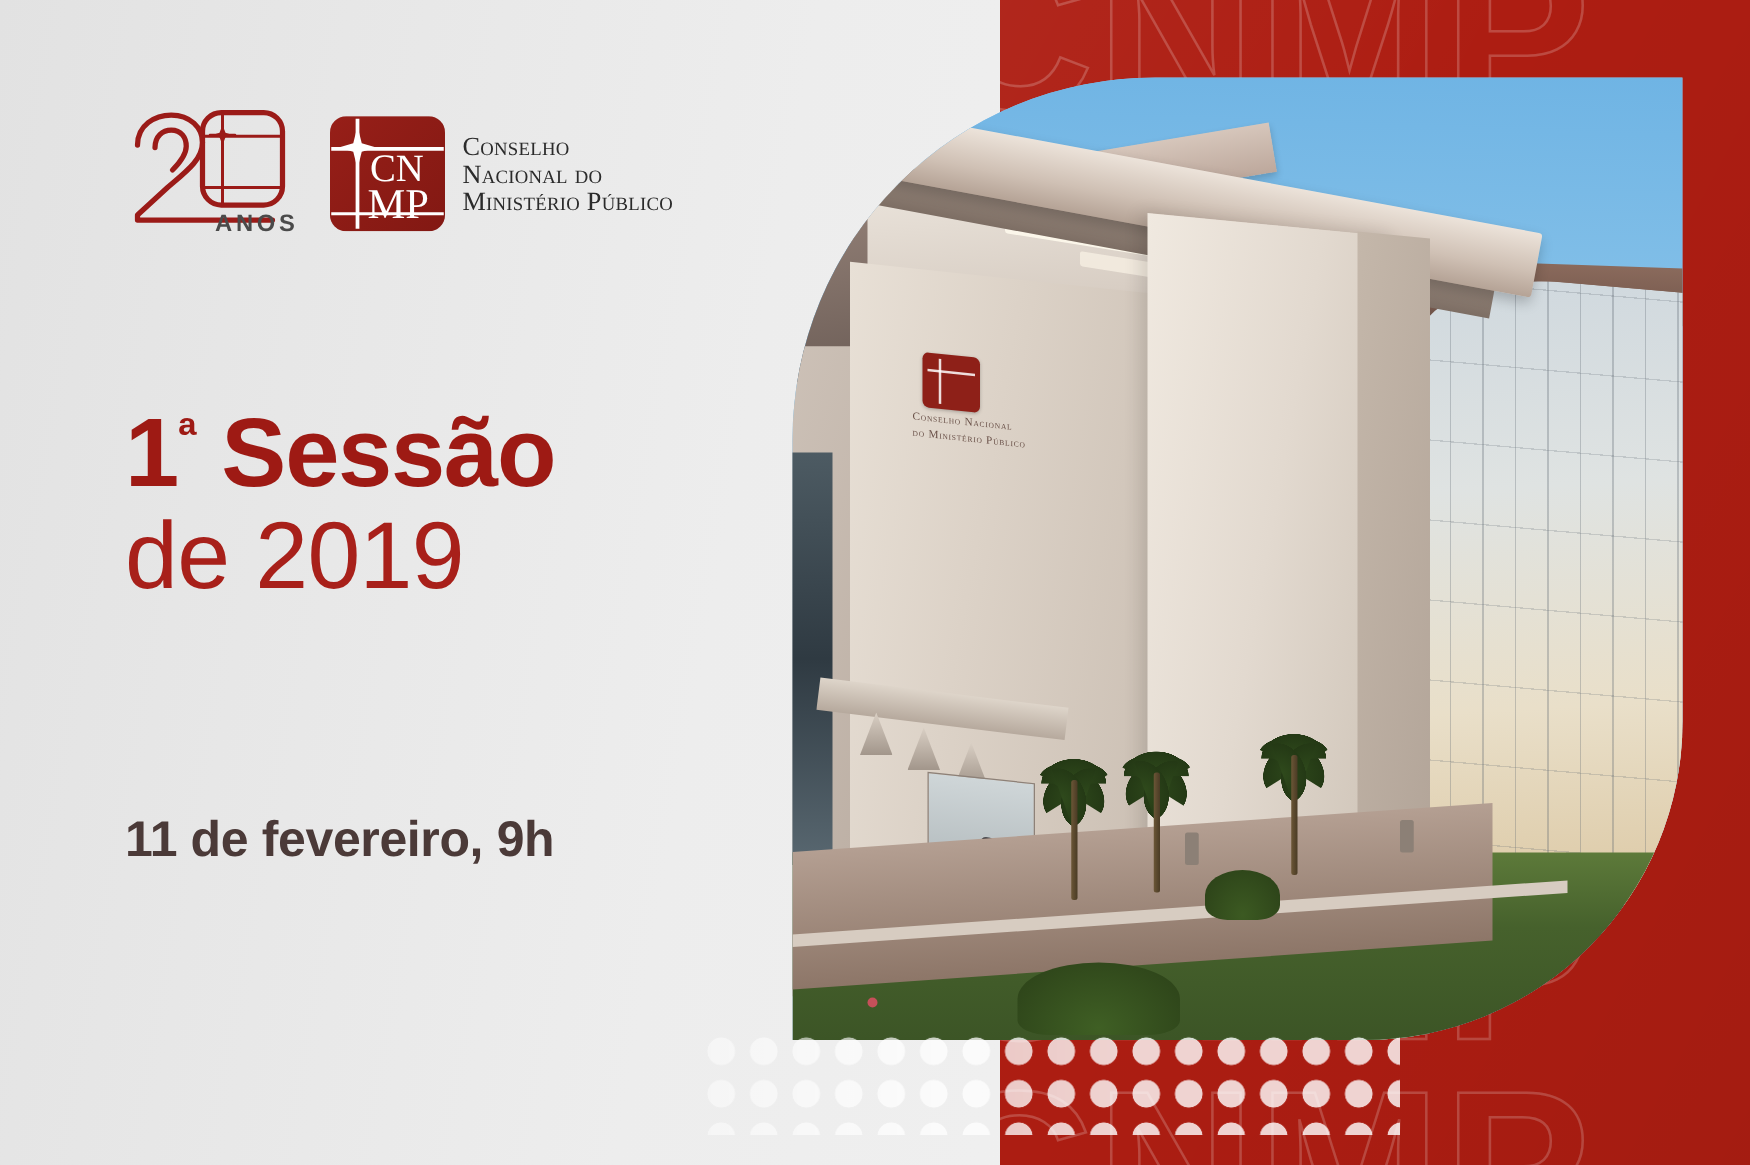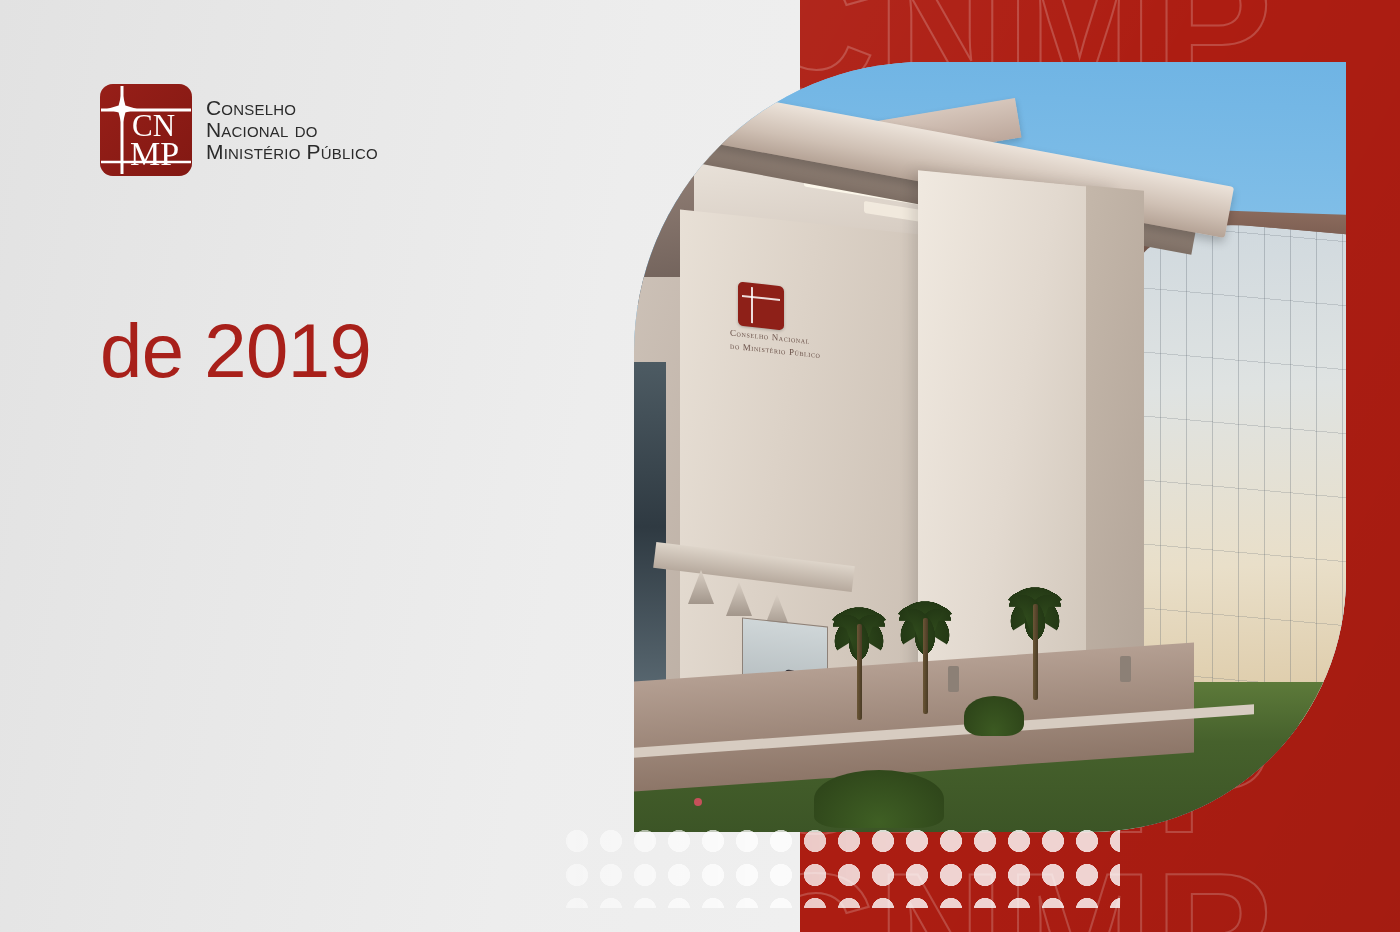--- a/index.html
+++ b/index.html
@@ -236,21 +236,21 @@
     -webkit-mask-image:linear-gradient(90deg,rgba(0,0,0,.55) 0%,rgba(0,0,0,.9) 30%,#000 60%,#000 100%);
     mask-image:linear-gradient(90deg,rgba(0,0,0,.55) 0%,rgba(0,0,0,.9) 30%,#000 60%,#000 100%);
   }
 
   
   .logos{position:absolute;left:100px;top:84px;display:flex;align-items:center;gap:24px;}
   .logo20{width:140px;height:105px;}
   .logo-cnmp{display:flex;align-items:center;gap:14px;}
   .cnmp-mark{width:92px;height:92px;}
   .cnmp-words{
-    font-family:Liberation Sans, sans-serif;
+    font-family:Liberation Serif, serif;
     font-variant:small-caps;
     font-size:21px;
     line-height:22px;
     color:#2b2b2b;
     letter-spacing:.2px;
     white-space:nowrap;
   }
 
   
   .headline{position:absolute;left:100px;top:308px;width:560px;}
@@ -351,20 +351,36 @@
     </div>
     <div class="bushA"></div>
     <div class="bushB"></div>
     <div class="flower"></div>
   </div>
 
   <div class="dots"></div>
 
   <div class="logos">
 
+    <div>
+      <svg class="logo20" viewBox="0 0 140 105">
+        <g fill="none" stroke="#9b1b18" stroke-width="4.2" stroke-linecap="round" stroke-linejoin="round">
+          <path d="M10 32 C10 16, 24 8, 37 8 C52 8, 62 18, 62 30 C62 44, 48 54, 34 66 L10 88 L10 92 L118 92"></path>
+          <path d="M24 34 C24 25, 30 20, 37 20 C45 20, 49 26, 49 33 C49 40, 44 46, 38 52"></path>
+          <rect x="62" y="6" width="64" height="74" rx="15" ry="15"></rect>
+          <path d="M78 7 L78 79" stroke-width="2.4"></path>
+          <path d="M63 25 L125 25" stroke-width="2.4"></path>
+          <path d="M63 66 L125 66" stroke-width="2.4"></path>
+          <path d="M78 14 L78 34" stroke-width="2"></path>
+          <path d="M68 24 L88 24" stroke-width="2"></path>
+        </g>
+        <path d="M78 16 L80.4 22.2 L86 24 L80.4 25.8 L78 32 L75.6 25.8 L70 24 L75.6 22.2 Z" fill="#9b1b18"></path>
+        <text x="72" y="101" font-family="Liberation Sans, sans-serif" font-size="19" font-weight="700" letter-spacing="3" fill="#4a4a4a">ANOS</text>
+      </svg>
+    </div>
 
     <div class="logo-cnmp">
       <svg class="cnmp-mark" viewBox="0 0 92 92">
         <rect x="0" y="0" width="92" height="92" rx="13" ry="13" fill="#8e1c16"></rect>
         <rect x="0" y="0" width="92" height="92" rx="13" ry="13" fill="url(#g)" opacity=".35"></rect>
         <defs>
           <linearGradient id="g" x1="0" y1="0" x2="1" y2="1">
             <stop offset="0" stop-color="#a8241c"></stop>
               <stop offset="1" stop-color="#6d120d"></stop>
           </linearGradient>
@@ -378,17 +394,19 @@
       </svg>
       <div class="cnmp-words">
         <div>Conselho</div>
         <div>Nacional do</div>
         <div>Ministério Público</div>
       </div>
     </div>
   </div>
 
   <div class="headline">
+    <div class="h-line1"><span>1</span><sup>ª</sup><span> Sessão</span></div>
     <div class="h-line3">de 2019</div>
   </div>
 
+  <div class="date">11 de fevereiro, 9h</div>
 
 </div>
 
 </body></html>

